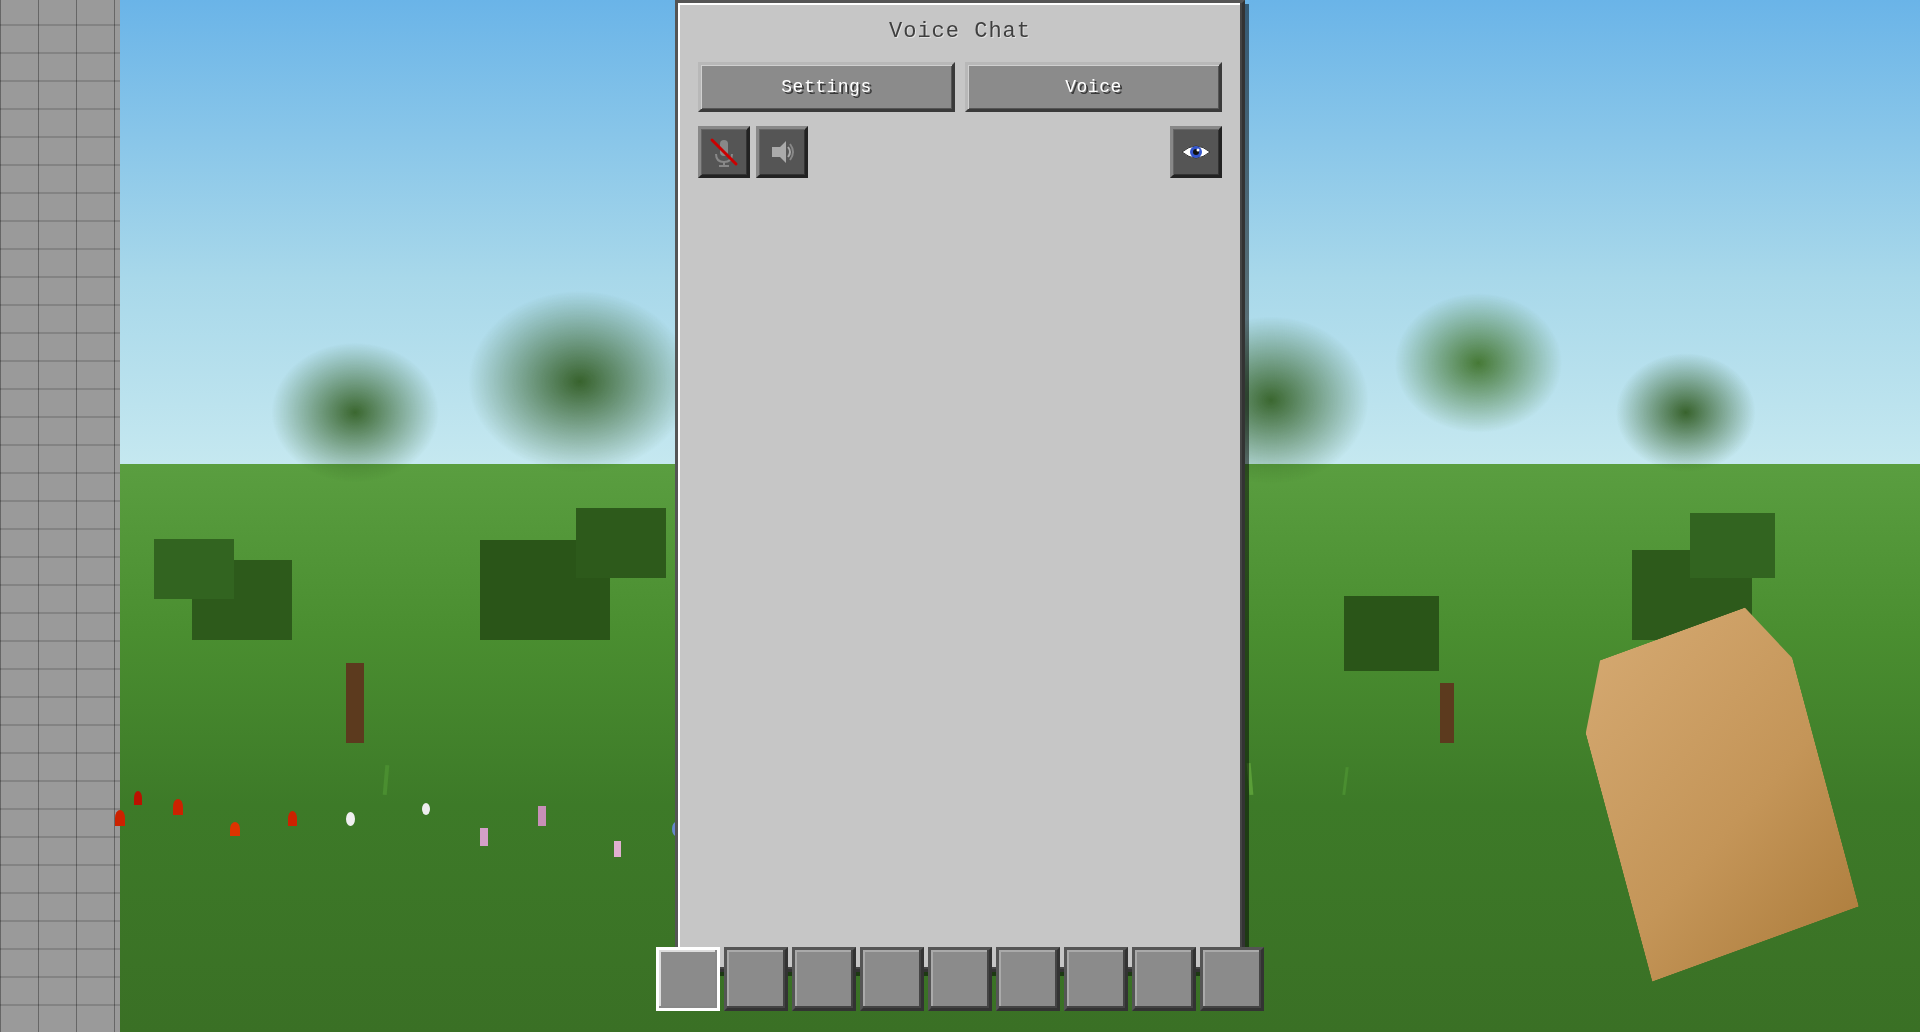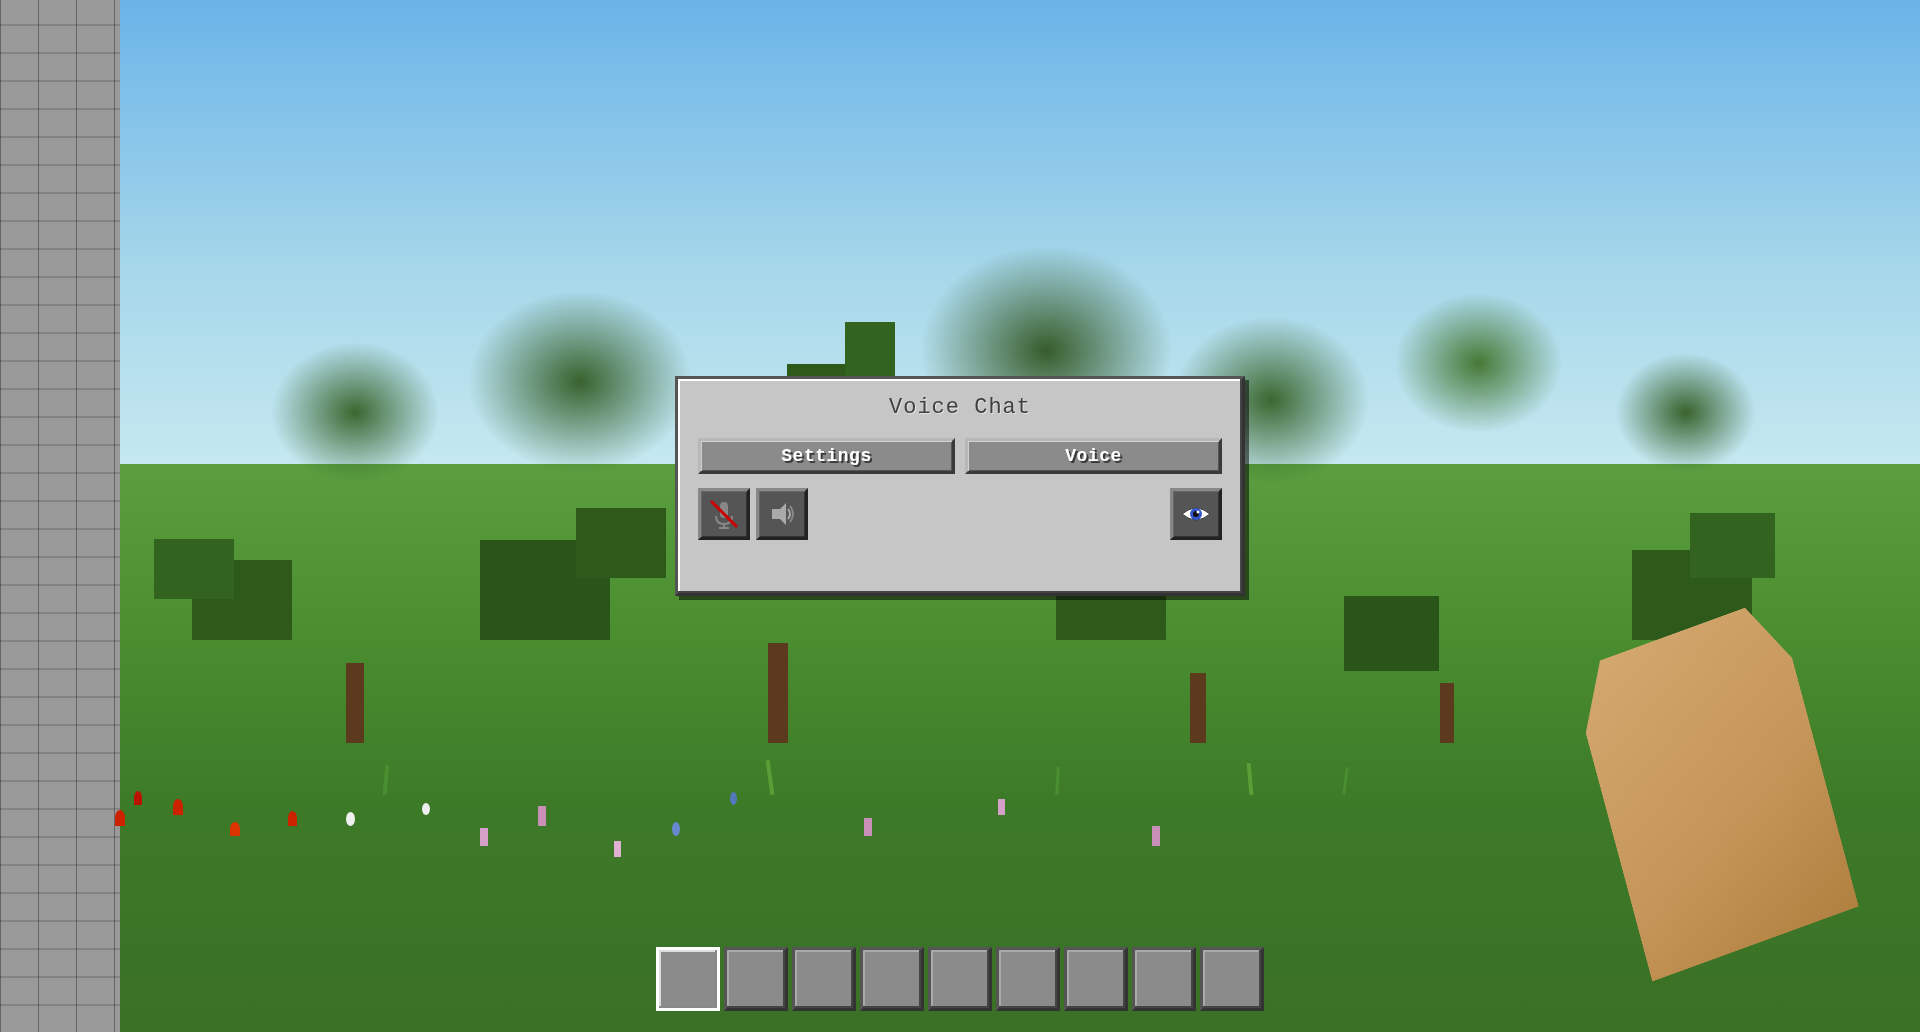--- a/index.html
+++ b/index.html
@@ -93,21 +93,20 @@
     .hotbar-slot.selected {
       border: 3px solid #fff;
       box-shadow: inset -2px -2px 0 #888, inset 2px 2px 0 #ddd;
     }
 
     
     .dialog-overlay {
       position: absolute;
       inset: 0;
       display: flex;
-      align-items: center;
       justify-content: center;
       padding-bottom: 60px;
     }
 
     .dialog {
       background: #c6c6c6;
       border: 3px solid #555;
       border-right-color: #333;
       border-bottom-color: #333;
       box-shadow: inset -2px -2px 0 #444, inset 2px 2px 0 #fff, 4px 4px 0 rgba(0,0,0,0.5);
@@ -128,24 +127,24 @@
     }
 
     .dialog-buttons-row {
       display: flex;
       gap: 10px;
       margin-bottom: 14px;
     }
 
     .mc-button {
       flex: 1;
-      padding: 5px 16px;
+      padding: 12px 16px;
       font-size: 18px;
       font-family: 'Courier New', monospace;
-      font-weight: bold;
+      font-weight: normal;
       cursor: pointer;
       background: #8b8b8b;
       color: #fff;
       text-shadow: 2px 2px 0 #3a3a3a;
       border: none;
       border-top: 3px solid #b8b8b8;
       border-left: 3px solid #b8b8b8;
       border-right: 3px solid #3a3a3a;
       border-bottom: 3px solid #3a3a3a;
       box-shadow: inset 1px 1px 0 #d0d0d0, inset -1px -1px 0 #555;

